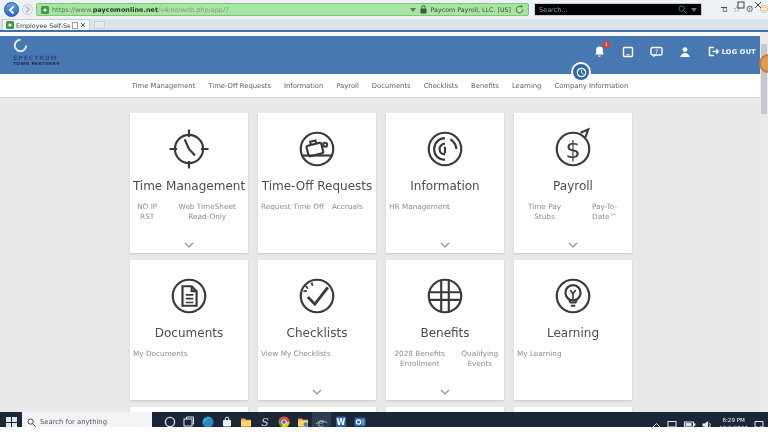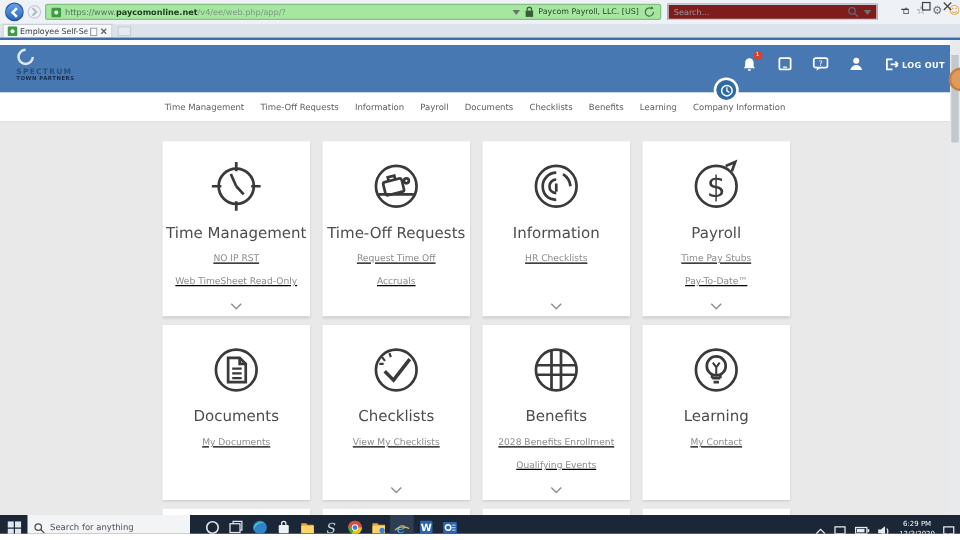--- a/index.html
+++ b/index.html
@@ -12,21 +12,21 @@
               background:linear-gradient(#63a2e8,#2c66c2); border:1px solid #24549f;
               display:flex; align-items:center; justify-content:center; }
   .fwd-btn  { position:absolute; left:22px; top:4px; width:11px; height:11px; border-radius:50%;
               border:1px solid #c9cfd6; background:#eef1f4; display:flex; align-items:center; justify-content:center; }
   .addr-bar { position:absolute; left:36px; top:3px; width:493px; height:13px; background:#a5e6a0;
               border:1px solid #84c181; border-radius:2px; display:flex; align-items:center;
               padding:0 4px; gap:3px; font-size:6.5px; white-space:nowrap; overflow:hidden; }
   .url-scheme { color:#57755a; } .url-domain { color:#1d3b1f; font-weight:bold; } .url-path { color:#7f9a81; }
   .addr-right { margin-left:auto; display:flex; align-items:center; gap:4px; }
   .cert-name { color:#2c4a2e; font-size:6.3px; }
-  .search-box { position:absolute; left:534px; top:3px; width:168px; height:13px; background:#7f1d1d;
+  .search-box { position:absolute; left:534px; top:3px; width:168px; height:13px; background:#000000;
                 border:1px solid #c6cdd5; display:flex; align-items:center; padding:0 4px; gap:4px; }
   .search-ph { font-size:6.5px; color:#969ca4; flex:1; }
   .quick-icons { position:absolute; left:722px; top:4px; display:flex; gap:5px; font-size:9px;
                  color:#5e6a76; line-height:10px; }
   .quick-icons .smiley { color:#e2a23e; }
   .win-controls { position:absolute; right:2px; top:0; display:flex; }
   .win-controls span { width:17px; height:10px; display:flex; align-items:center; justify-content:center; }
 
   .tab-row { position:absolute; top:19px; left:0; right:0; height:11px; background:#dde3ea; }
   .tab { position:absolute; left:2px; top:0; width:88px; height:11px; background:#f6f8fa;
@@ -36,21 +36,21 @@
   .newtab-btn { position:absolute; left:94px; top:2px; width:11px; height:8px; background:#e7ebf1; border:1px solid #c8cfd8; }
   .blue-line { position:absolute; top:30px; left:0; right:0; height:2px; background:#3e6db0; }
 
   
   .page { position:absolute; top:32px; left:0; width:768px; height:380px; background:#e9e9e9; overflow:hidden; }
   .white-strip { position:absolute; top:0; left:0; right:0; height:4px; background:#fcfcfd; }
   .pc-header { position:absolute; top:4px; left:0; right:0; height:38px; background:var(--c-header,#4878b2); }
   .logo { position:absolute; left:13px; top:2px; }
   .logo-line1 { font-size:6px; letter-spacing:1px; color:#24507e; font-weight:bold; margin-top:1px; }
   .logo-line2 { font-size:4.3px; letter-spacing:.4px; color:#1a2c44; font-weight:bold; }
-  .header-actions { position:absolute; right:12px; top:9px; display:flex; gap:16px; }
+  .header-actions { position:absolute; right:12px; top:9px; display:flex; align-items:center; gap:16px; }
   .hicon { position:relative; display:flex; }
   .badge { position:absolute; top:-4px; right:-4px; width:7px; height:7px; border-radius:50%;
            background:var(--c-badge,#d8402f); color:#fff; font-size:4.5px; display:flex;
            align-items:center; justify-content:center; }
   .logout-btn { display:flex; align-items:center; gap:3px; color:#fff; font-size:6.5px;
                 font-weight:bold; letter-spacing:.3px; }
   .clock-fab { position:absolute; left:571px; top:30px; width:20px; height:20px; border-radius:50%;
                background:#fff; display:flex; align-items:center; justify-content:center; z-index:6; }
   .clock-fab-inner { width:16px; height:16px; border-radius:50%; background:#2f6ba3;
                      display:flex; align-items:center; justify-content:center; }
@@ -60,21 +60,21 @@
             border-bottom:1px solid #d9d9d9; display:flex; align-items:center; justify-content:center;
             gap:13px; font-size:6.8px; color:#606060; }
   .nav-item { white-space:nowrap; }
 
   .card-grid { position:absolute; left:130px; top:81px; display:grid;
                grid-template-columns:repeat(4,118px); grid-auto-rows:140px; column-gap:10px; row-gap:7px; }
   .card { position:relative; background:var(--c-card,#fff); box-shadow:0 1px 2px rgba(0,0,0,.15);
           display:flex; flex-direction:column; align-items:center; padding-top:10px; }
   .card-icon svg { width:52px; height:52px; display:block; }
   .card-title { font-size:12px; color:#4d4d4d; margin-top:4px; }
-  .card-links { margin-top:9px; display:flex; flex-direction:column; gap:8px; width:112px;text-decoration:underline; }
+  .card-links { margin-top:9px; display:flex; flex-direction:row; gap:8px; width:112px; }
   .card-link { font-size:7.3px; color:#8c8c8c; text-align:center; line-height:1.35; }
   .card-expander { position:absolute; bottom:5px; left:50%; transform:translateX(-50%); }
   .row3-stubs { position:absolute; left:130px; top:375px; display:grid;
                 grid-template-columns:repeat(4,118px); column-gap:10px; }
   .row3-stubs div { height:12px; background:#fff; box-shadow:0 1px 2px rgba(0,0,0,.15); }
 
   .scrollbar { position:absolute; right:0; top:0; width:8px; height:380px; background:#e8eaec; z-index:5; }
   .scroll-thumb { position:absolute; top:12px; left:1px; width:6px; height:70px; background:#c4c8cc; }
 
   
@@ -332,21 +332,21 @@
                 <circle cx="24" cy="24" r="15"></circle>
                 <path d="M24 14a10 10 0 0 0-10 10c0 6 4 10 10 10"></path>
                 <path d="M24 19a5 5 0 0 0-5 5c0 3 2 5 5 5"></path>
                 <path d="M24 22v6"></path>
                 <path d="M29 15a12 12 0 0 1 5.5 9"></path>
               </g>
             </svg>
           </div>
           <div class="card-title">Information</div>
           <div class="card-links">
-            <div class="card-link">HR Checklists</div>
+            <div class="card-link">HR Management</div>
           </div>
           <div class="card-expander">
             <svg width="10" height="6" viewBox="0 0 10 6" style="display:block">
               <path d="M1 1l4 4 4-4" stroke="#909090" stroke-width="1.2" fill="none"></path>
             </svg>
           </div>
         </div>
         <div class="card">
           <div class="card-icon">
             <svg width="48" height="48" viewBox="0 0 48 48" style="display:block">
@@ -430,21 +430,21 @@
               <g fill="none" stroke="#3a3a3a" stroke-width="2">
                 <circle cx="24" cy="24" r="15"></circle>
                 <circle cx="24" cy="21" r="7"></circle>
                 <path d="M21 27v3M27 27v3M21 30h6M22 33h4"></path>
                 <path d="M21.5 18.5l2.5 3.5 2.5-3.5M24 22v5" stroke-width="1.5"></path>
               </g>
             </svg>
           </div>
           <div class="card-title">Learning</div>
           <div class="card-links">
-            <div class="card-link">My Contact</div>
+            <div class="card-link">My Learning</div>
           </div>
         </div>
       </div>
     <div class="row3-stubs">
       <div></div>
       <div></div>
       <div></div>
       <div></div>
     </div>
 

